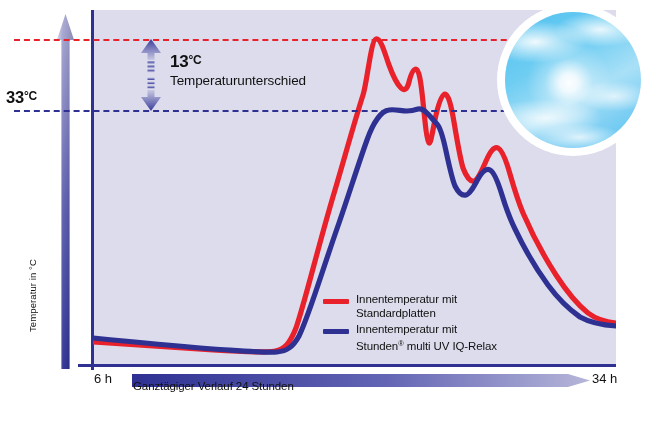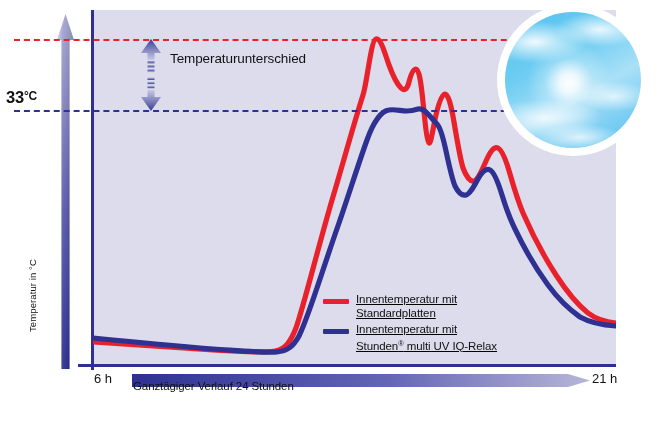--- a/index.html
+++ b/index.html
@@ -126,21 +126,20 @@
     font-weight: normal;
     line-height: 17px;
     letter-spacing: -0.1px;
   }
 
   
   #legend {
     left: 323px;
     top: 293px;
     width: 230px;
-    text-decoration: underline;
   }
   .legend-row {
     display: flex;
     align-items: flex-start;
     margin-bottom: 3px;
   }
   .legend-swatch {
     width: 26px;
     height: 5px;
     margin-top: 6px;
@@ -325,20 +324,21 @@
       </g>
 
       <g fill="url(#arrDn)">
         <rect x="7.5" y="39.4" width="7" height="2.6"></rect>
         <rect x="7.5" y="43.5" width="7" height="2.6"></rect>
         <rect x="7.5" y="47.6" width="7" height="2.6"></rect>
         <polygon points="11,73 21,59 14.5,59 14.5,52 7.5,52 7.5,59 1,59"></polygon>
       </g>
     </svg>
     <div id="diff-text">
+      <div id="diff-value"><span>13</span><span class="deg">°C</span></div>
       <div id="diff-caption">Temperaturunterschied</div>
     </div>
   </div>
 
   <div id="legend" class="abs">
     <div class="legend-row">
       <span class="legend-swatch red"></span>
       <span class="legend-text">
         <span>Innentemperatur mit</span><br>
         <span>Standardplatten</span>
@@ -347,21 +347,21 @@
     <div class="legend-row">
       <span class="legend-swatch blue"></span>
       <span class="legend-text">
         <span>Innentemperatur mit</span><br>
         <span>Stunden</span><sup>®</sup><span> multi UV IQ-Relax</span>
       </span>
     </div>
   </div>
 
   <div id="label-0h" class="abs">6 h</div>
-  <div id="label-24h" class="abs">21 h</div>
+  <div id="label-24h" class="abs">34 h</div>
 
   <svg id="time-gradient-bar" class="abs" viewBox="0 0 458 13" preserveAspectRatio="none">
     <defs>
       <linearGradient id="timeGrad" x1="0" y1="0" x2="1" y2="0">
         <stop offset="0%" stop-color="#2e3192"></stop>
         <stop offset="55%" stop-color="#6264b4"></stop>
         <stop offset="100%" stop-color="#b6b6d9"></stop>
       </linearGradient>
     </defs>
     <polygon points="0,0 436,0 458,6.5 436,13 0,13" fill="url(#timeGrad)"></polygon>

